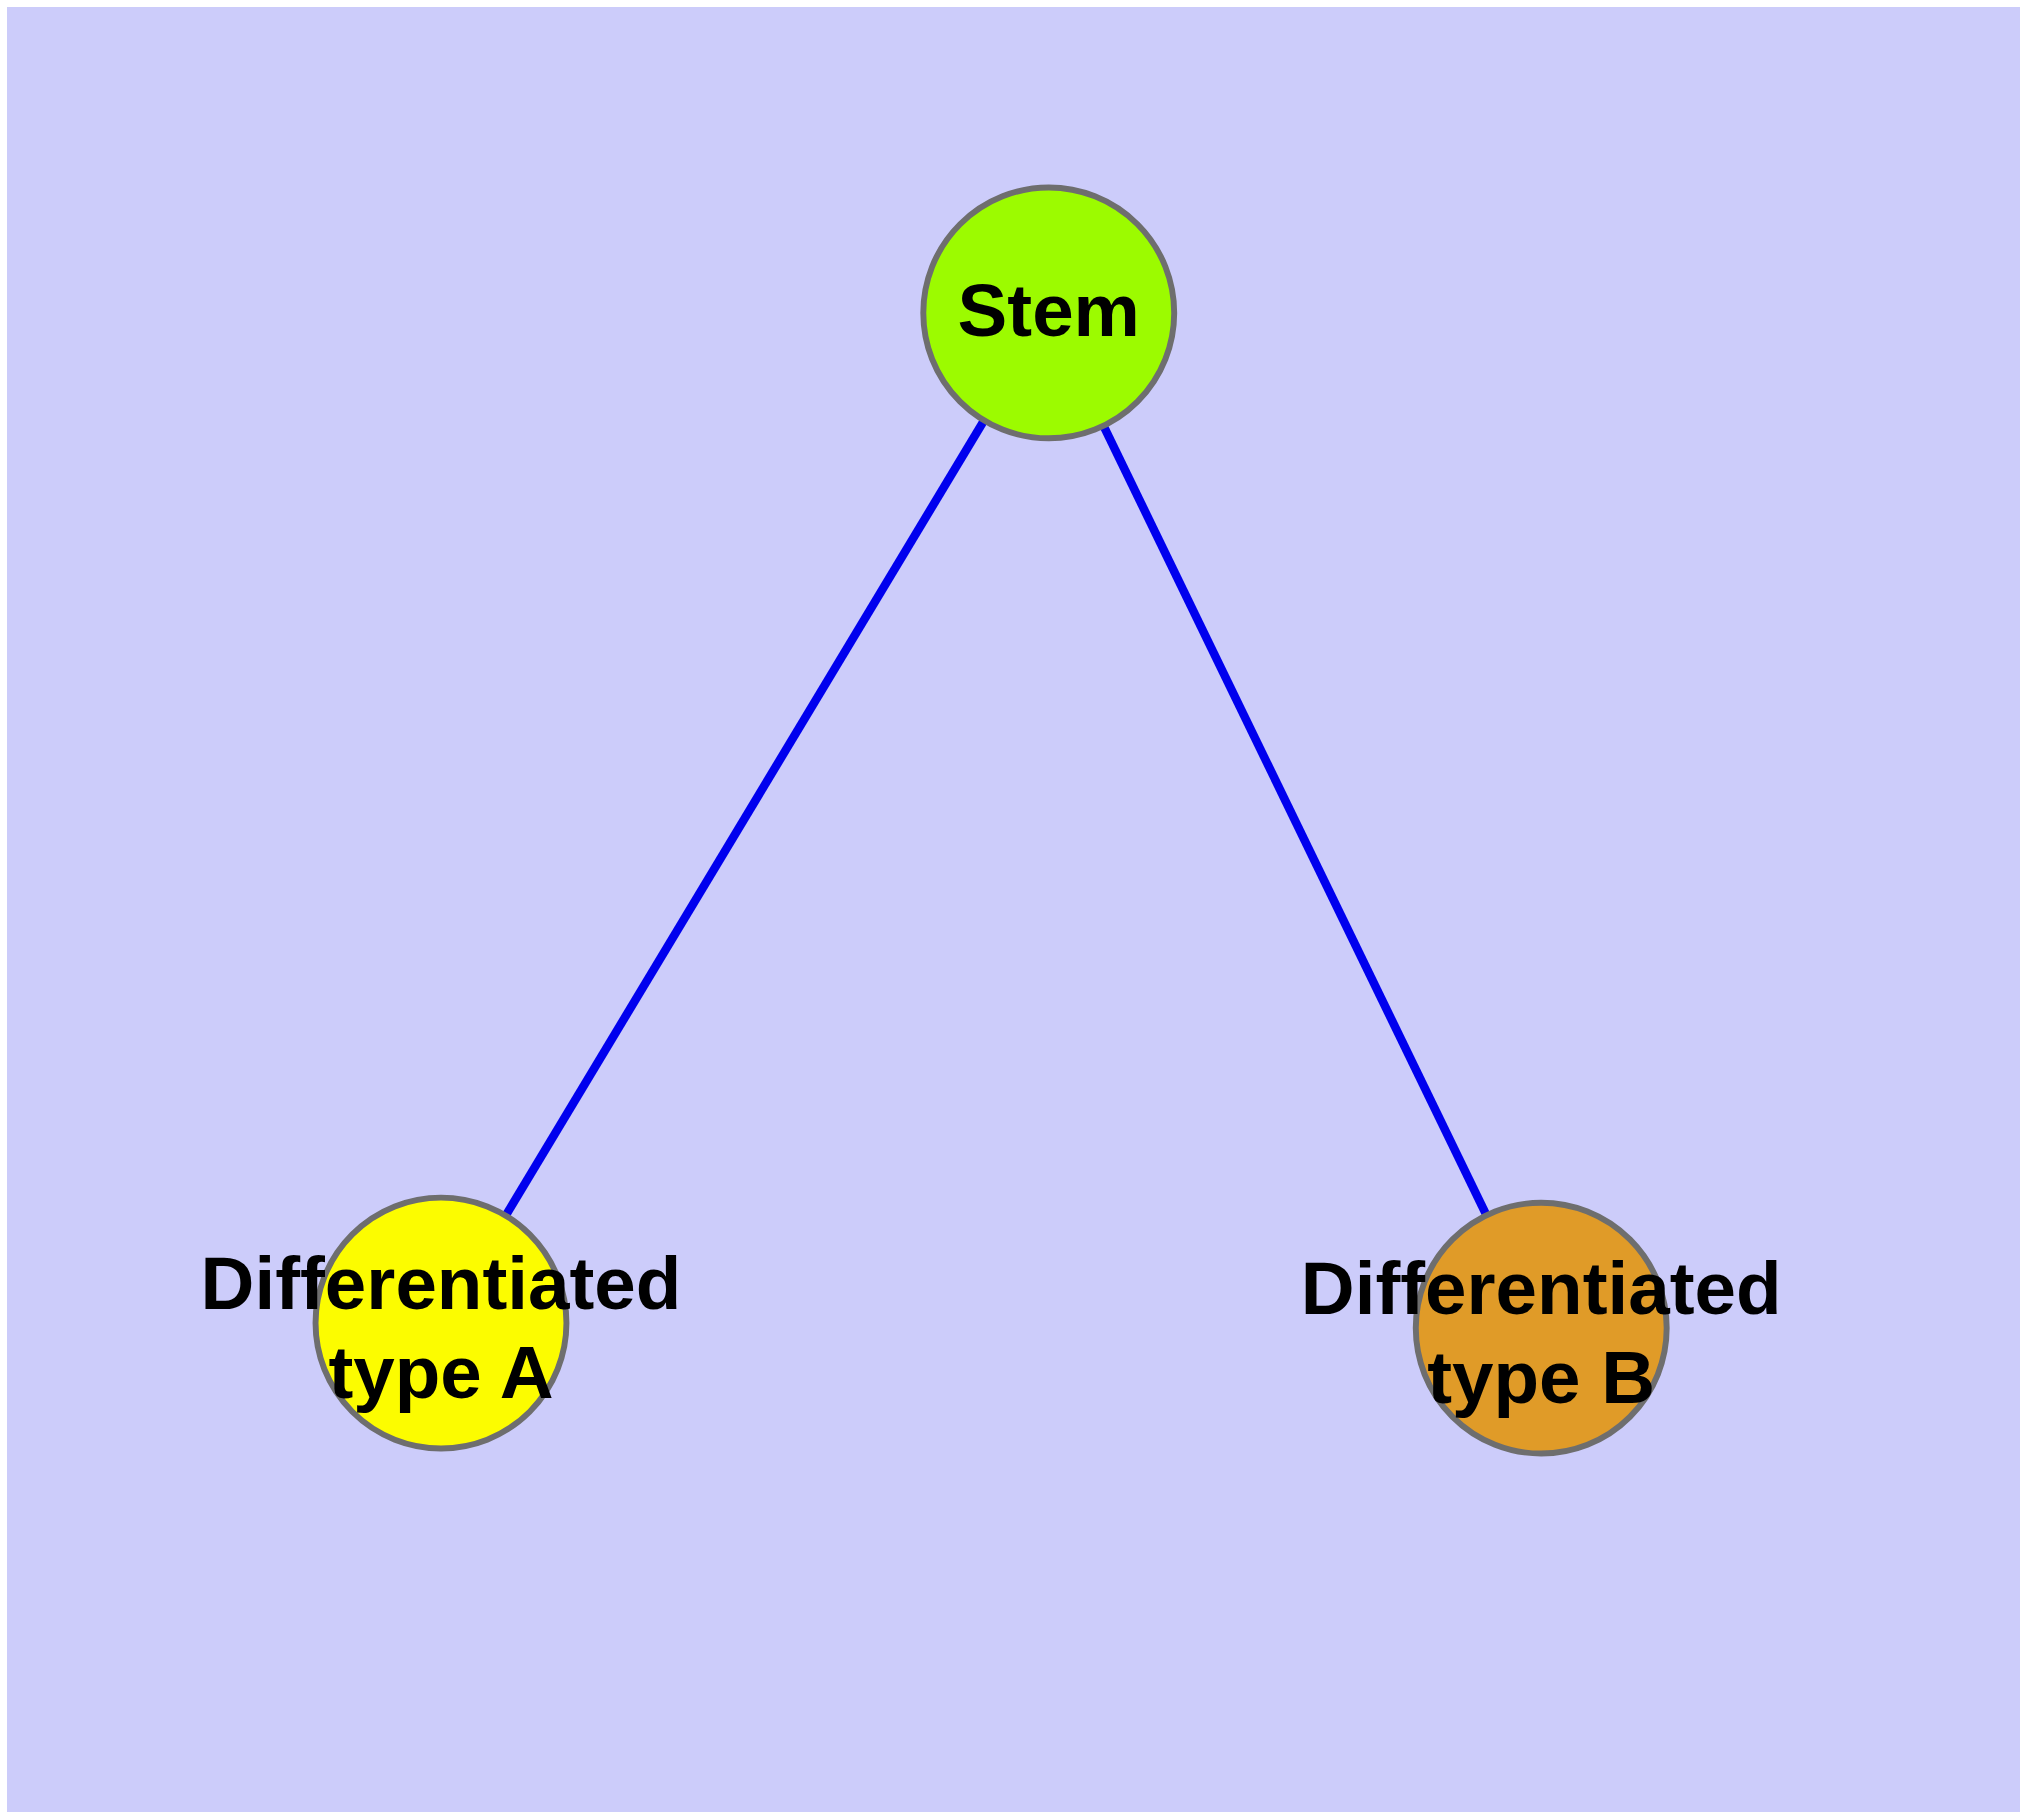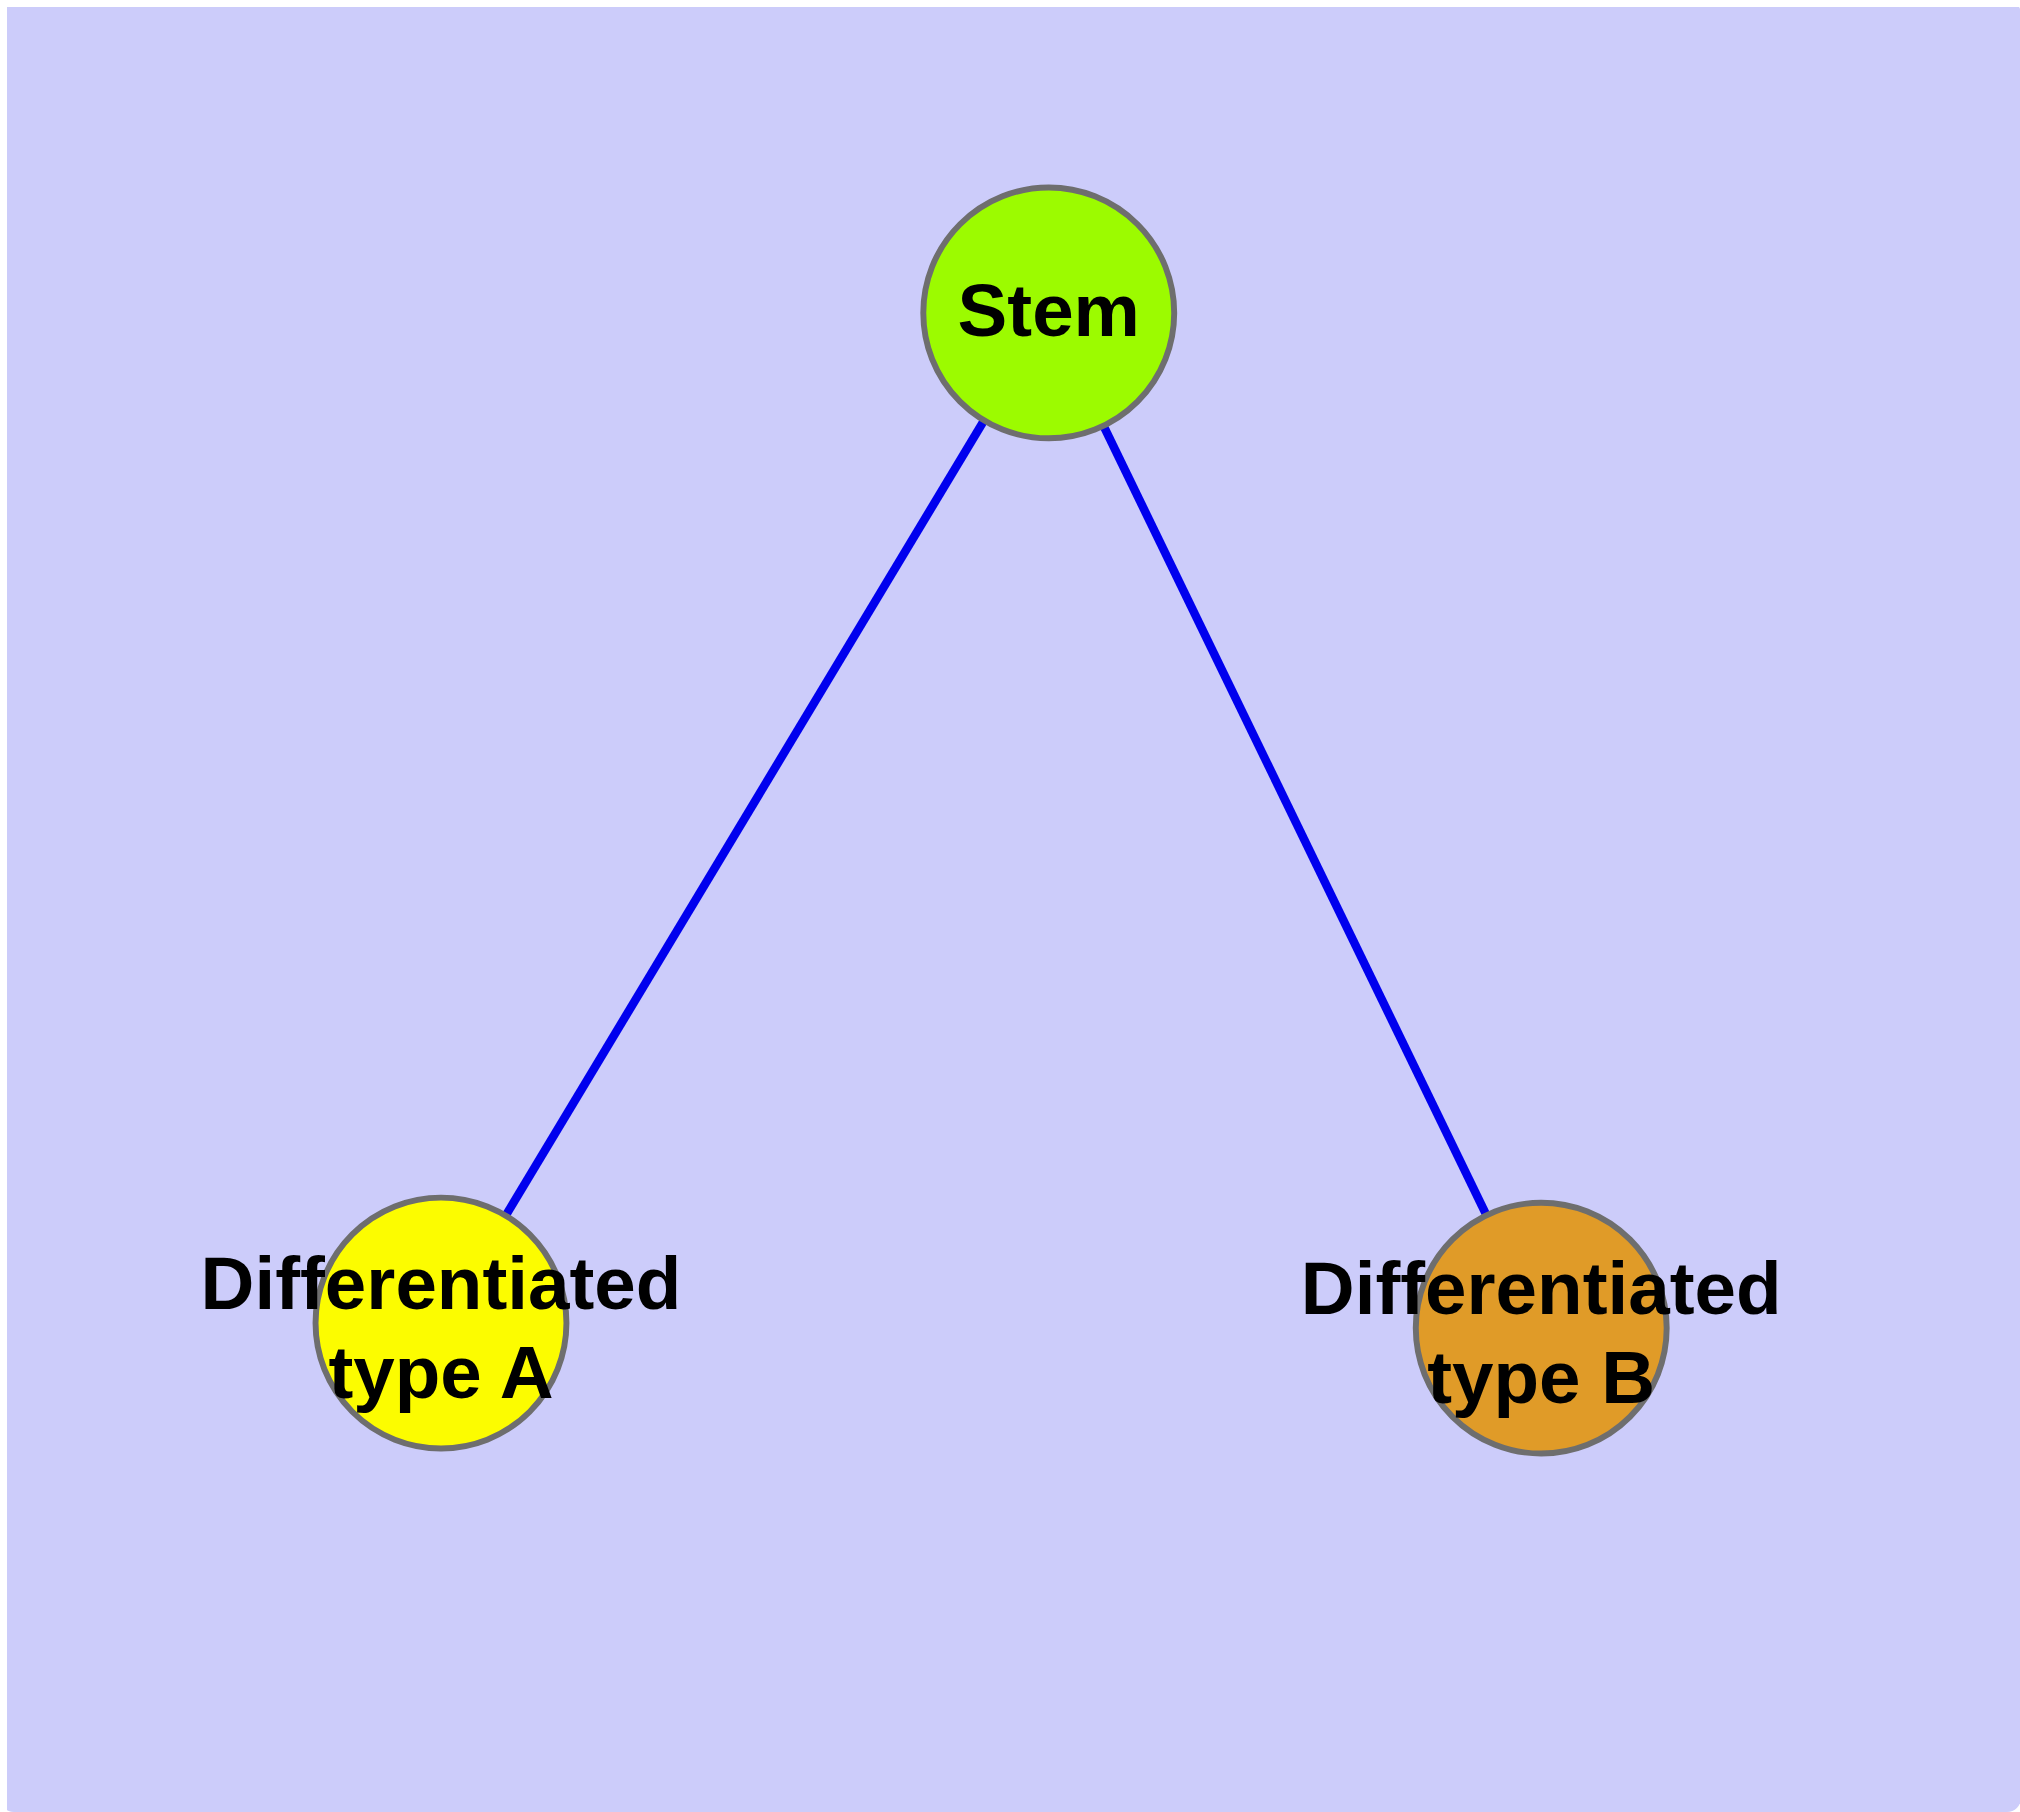--- a/index.html
+++ b/index.html
@@ -7,21 +7,20 @@
     padding: 0;
     background: #ffffff;
   }
   #canvas {
     position: relative;
     width: 2021px;
     height: 1812px;
     background: #ffffff;
     overflow: hidden;
     font-family: "Liberation Sans", sans-serif;
-    border-radius: 14px;
   }
   #plot-area {
     position: absolute;
     left: 6.8px;
     top: 6.8px;
     width: 2014px;
     height: 1805px;
     background: #ccccfa;
   }
   #graph-svg {

